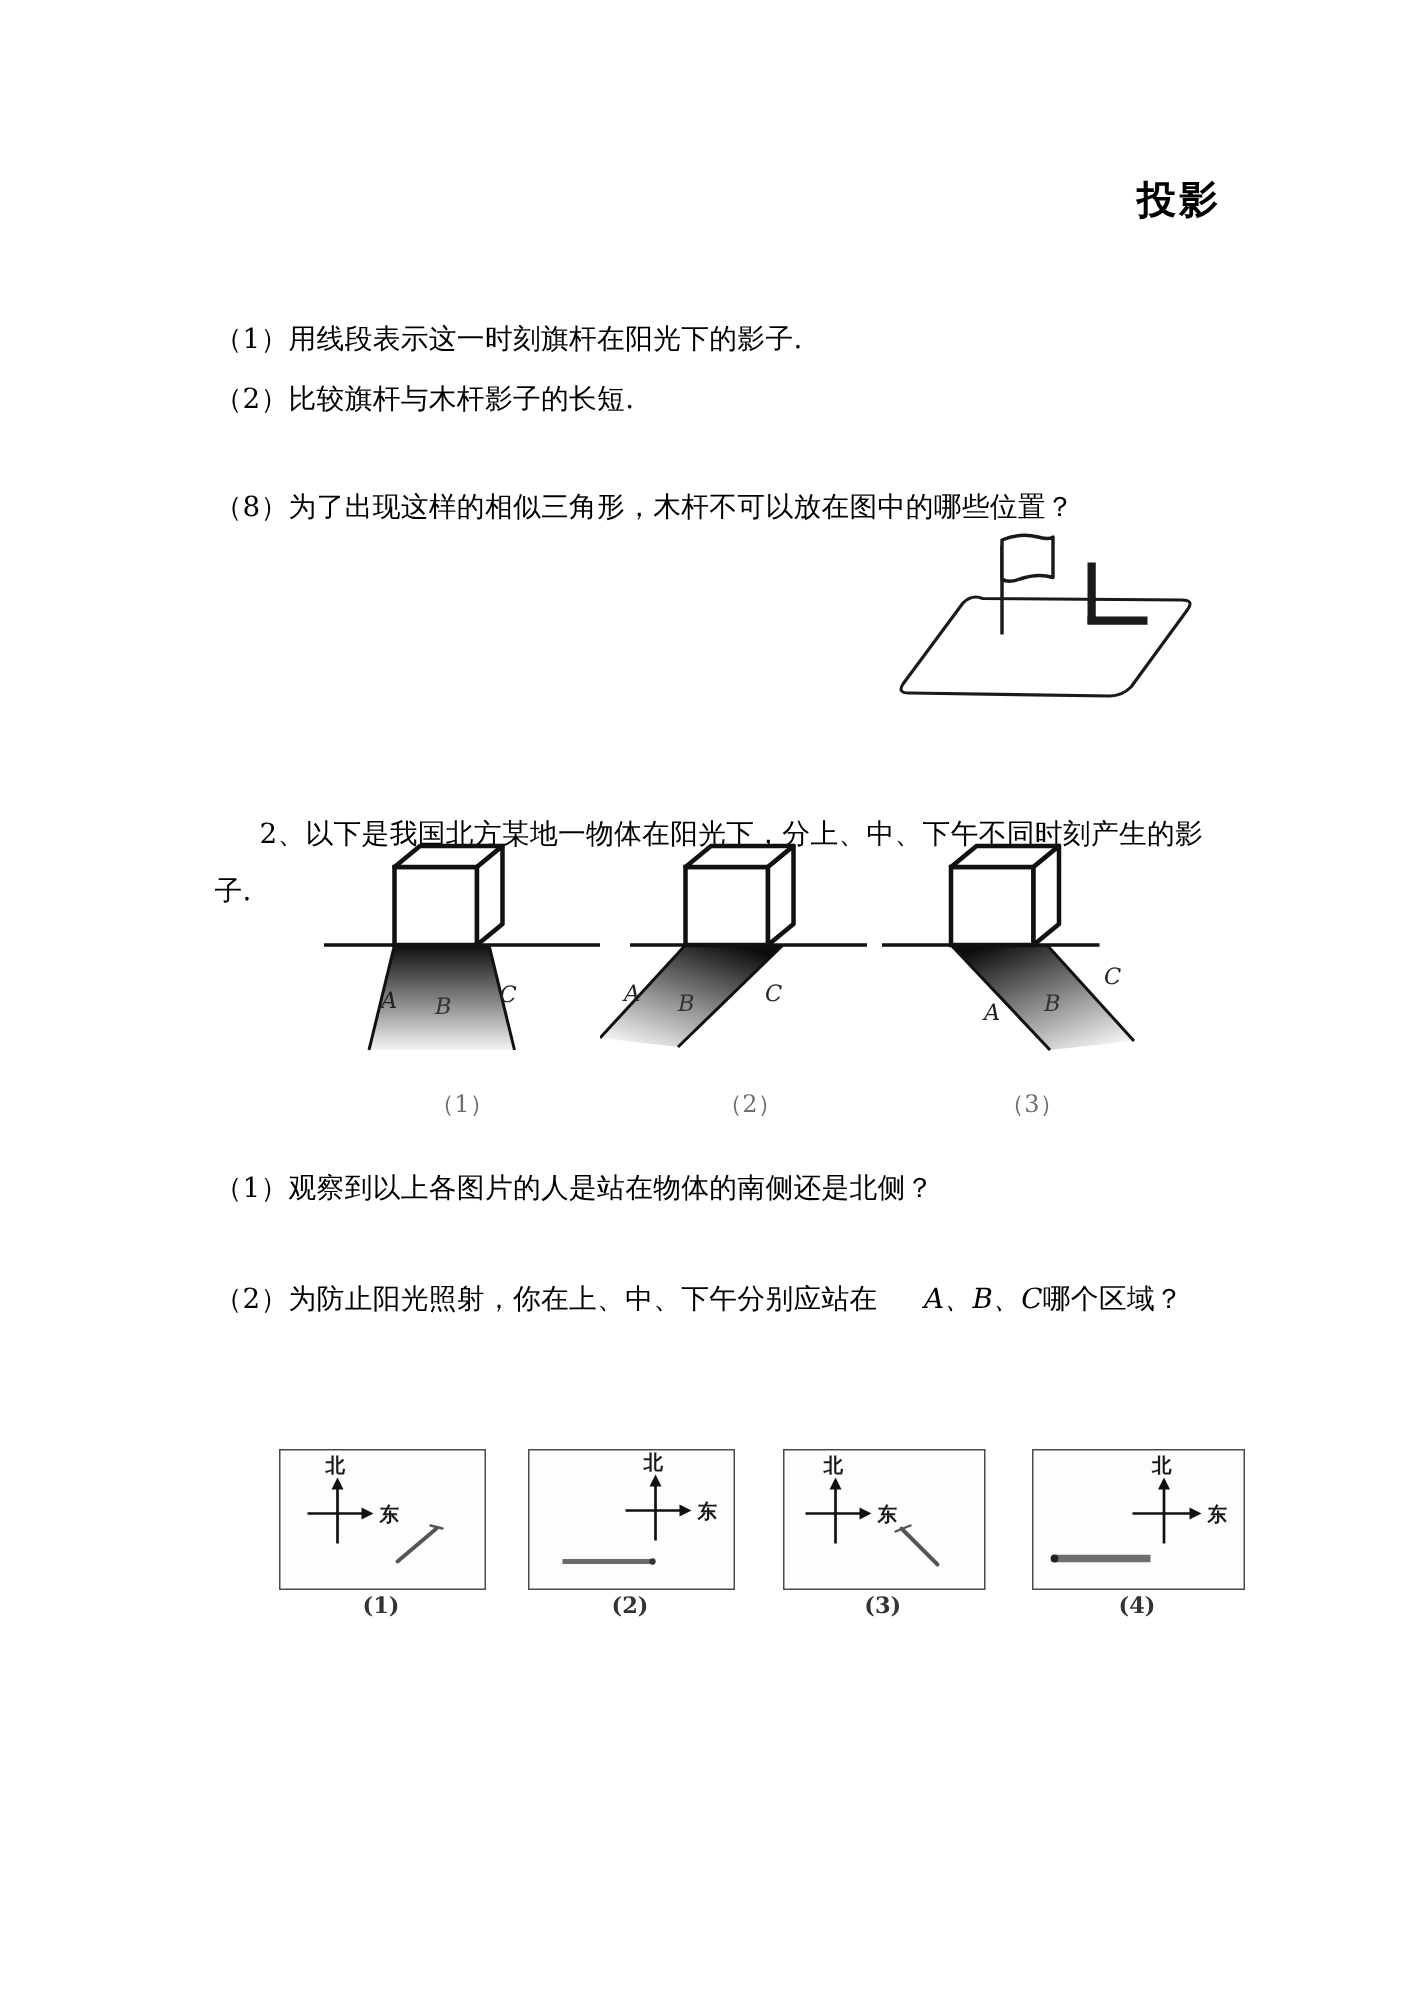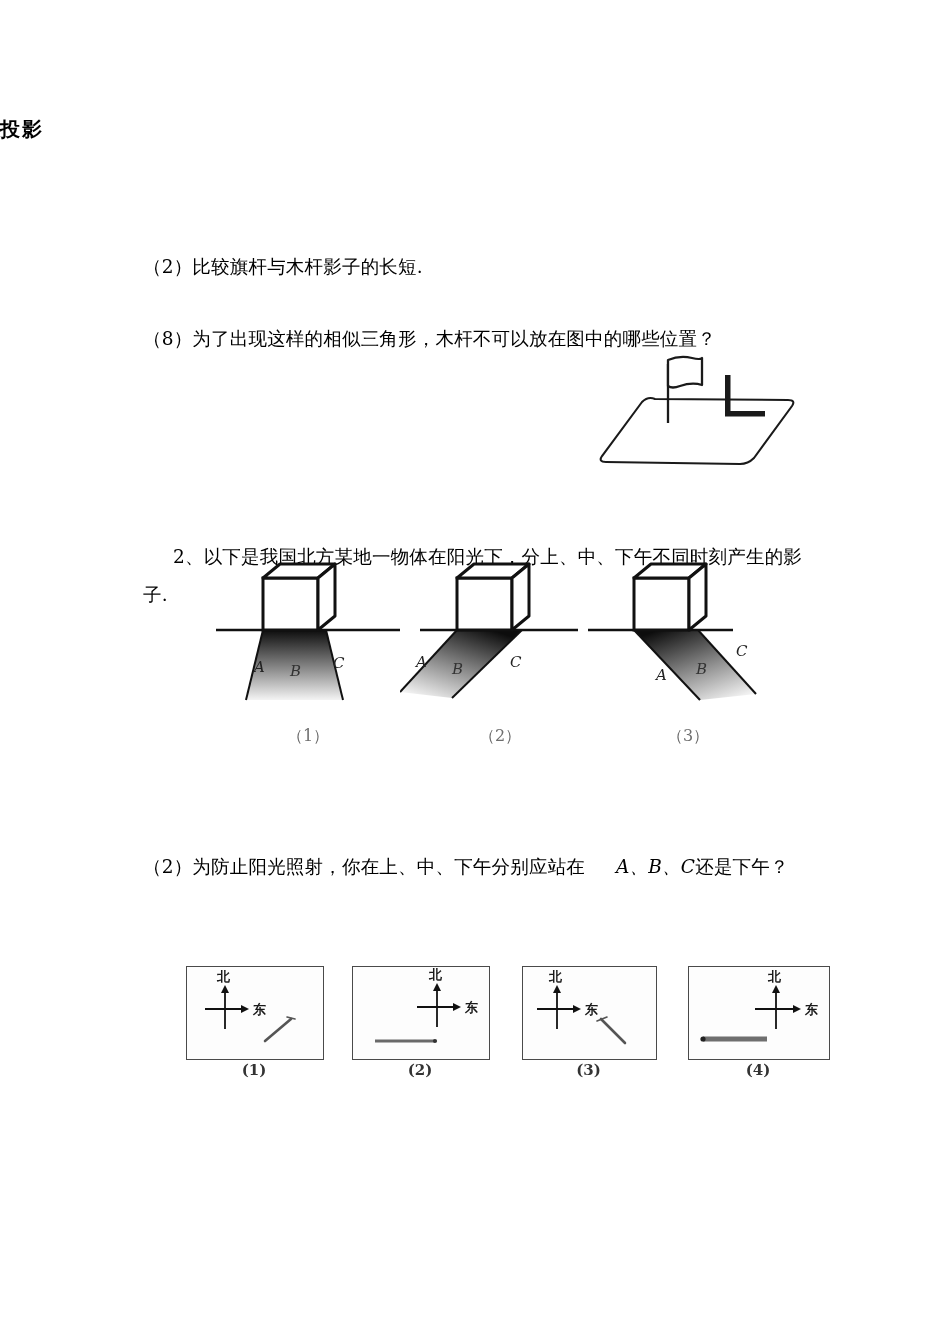--- a/index.html
+++ b/index.html
@@ -22,22 +22,22 @@
     width: 950px;
     height: 1344px;
   }
 
   
   .doc-title {
     position: absolute;
     left: 0;
     top: 116px;
     width: 814px;
-    text-align: left;
-    font-size: 20px;
+    text-align: right;
+    font-size: 26px;
     font-weight: bold;
     letter-spacing: 2px;
     font-family: "DejaVu Sans", "Liberation Sans", sans-serif;
   }
 
   
   .ptext {
     position: absolute;
     font-size: 18.5px;
     line-height: 26px;
@@ -142,20 +142,21 @@
     fill: #1a1a1a;
   }
 </style>
 </head>
 <body>
 
 <div class="page">
 
   <div class="doc-title">投影</div>
 
+  <div class="ptext q1-a">（1）用线段表示这一时刻旗杆在阳光下的影子.</div>
   <div class="ptext q1-b">（2）比较旗杆与木杆影子的长短.</div>
   <div class="ptext q1-d">（8）为了出现这样的相似三角形，木杆不可以放在图中的哪些位置？</div>
 
   <div class="fig1">
     <svg width="245" height="135" viewBox="0 0 245 135">
 
       <path d="M 75,47 Q 68,44 62,50 L 22,104 Q 18,110 26,110 L 160,112 Q 168,112 174,106 L 212,54 Q 216,48 208,48 Z" fill="none" stroke="#1a1a1a" stroke-width="2.1" stroke-linejoin="round"></path>
 
       <line x1="88" y1="12" x2="88" y2="71" stroke="#1a1a1a" stroke-width="2.3"></line>
 
@@ -246,21 +247,22 @@
         <path d="M 46,26 L 63,12 L 118,12 L 101,26 Z" fill="#ffffff" stroke="#111" stroke-width="3" stroke-linejoin="round"></path>
         <path d="M 101,26 L 118,12 L 118,64 L 101,78 Z" fill="#ffffff" stroke="#111" stroke-width="3" stroke-linejoin="round"></path>
         <text x="68" y="128" font-family="DejaVu Serif, serif" font-style="italic" font-size="15" fill="#222">A</text>
         <text x="108" y="122" font-family="DejaVu Serif, serif" font-style="italic" font-size="15" fill="#333">B</text>
         <text x="148" y="104" font-family="DejaVu Serif, serif" font-style="italic" font-size="15" fill="#222">C</text>
       </svg>
       <div class="fig-caption">（3）</div>
     </div>
   </div>
 
-  <div class="ptext q2-c"><span>（2）为防止阳光照射，你在上、中、下午分别应站在</span><span class="ital">A、B、C</span><span>还是下午？</span></div>
+  <div class="ptext q2-a">（1）观察到以上各图片的人是站在物体的南侧还是北侧？</div>
+  <div class="ptext q2-c"><span>（2）为防止阳光照射，你在上、中、下午分别应站在</span><span class="ital">A、B、C</span><span>哪个区域？</span></div>
 
 
   <div class="fig3-wrap">
 
     <div class="tvbox b1">
       <svg width="136" height="92" viewBox="0 0 136 92">
 
         <line x1="18" y1="42" x2="60" y2="42" stroke="#111" stroke-width="1.8"></line>
         <line x1="38" y1="20" x2="38" y2="62" stroke="#111" stroke-width="1.8"></line>
         <path d="M 38,18 L 34,26 L 42,26 Z" fill="#111"></path>

